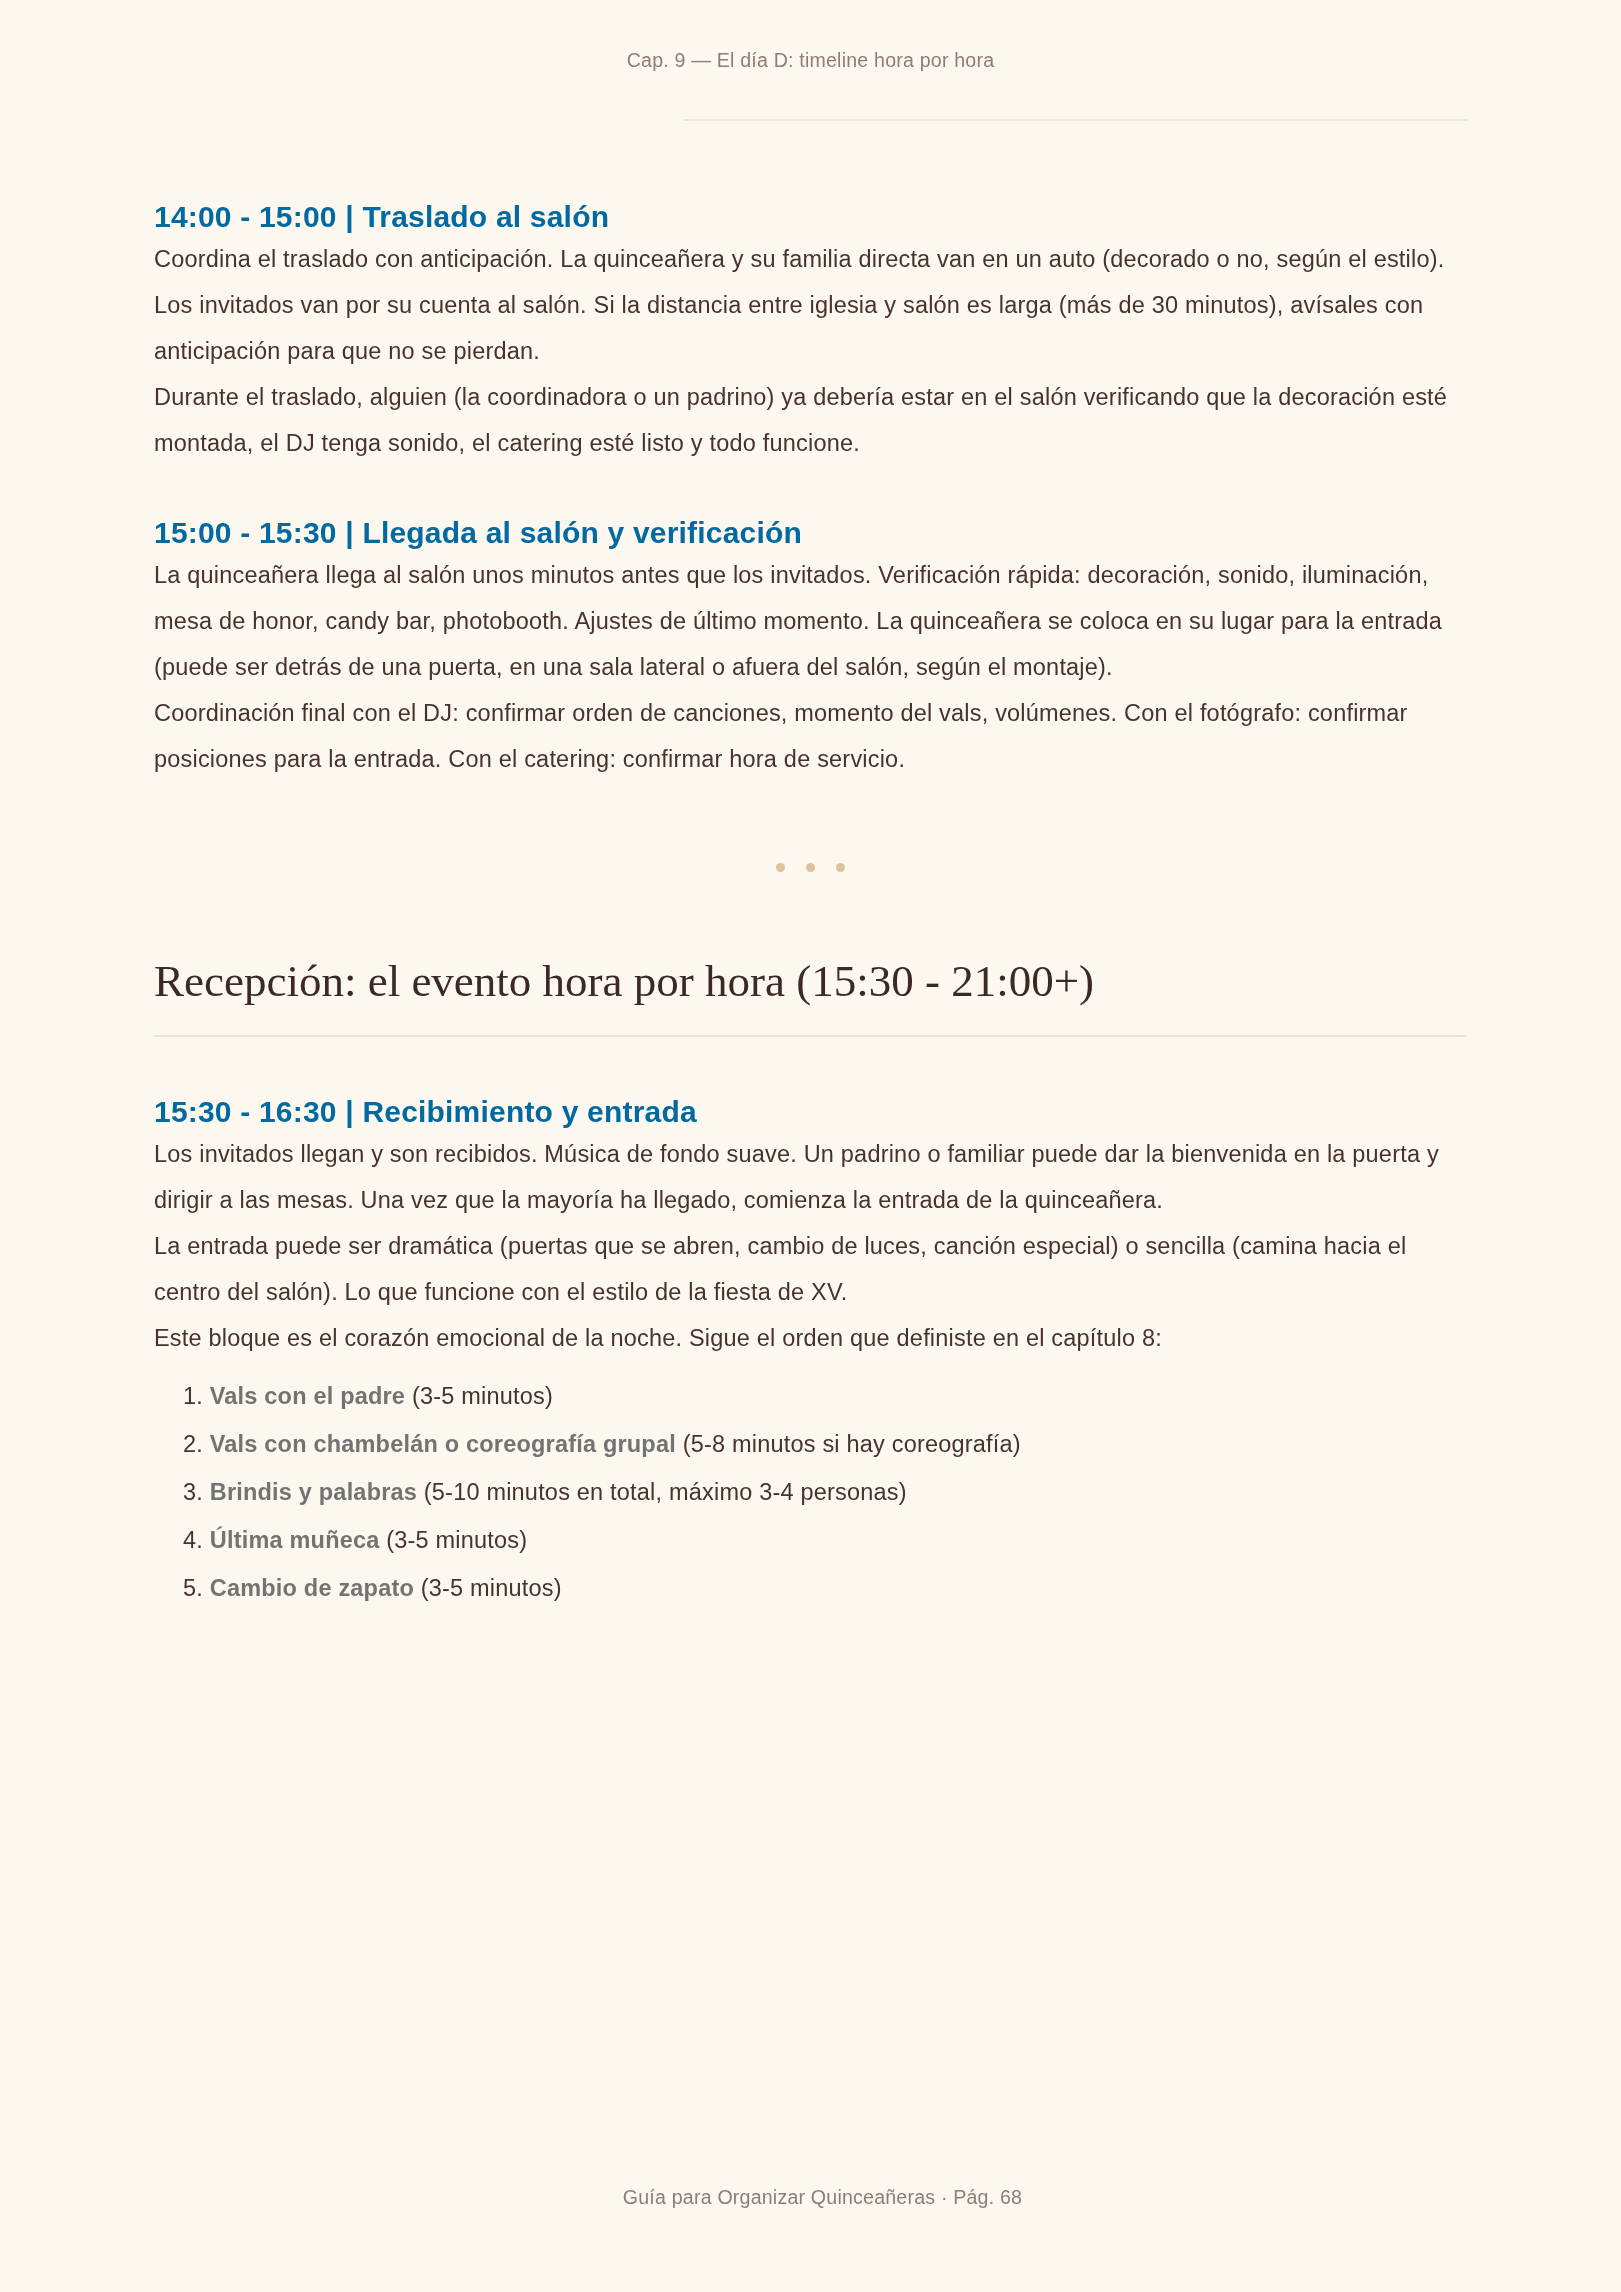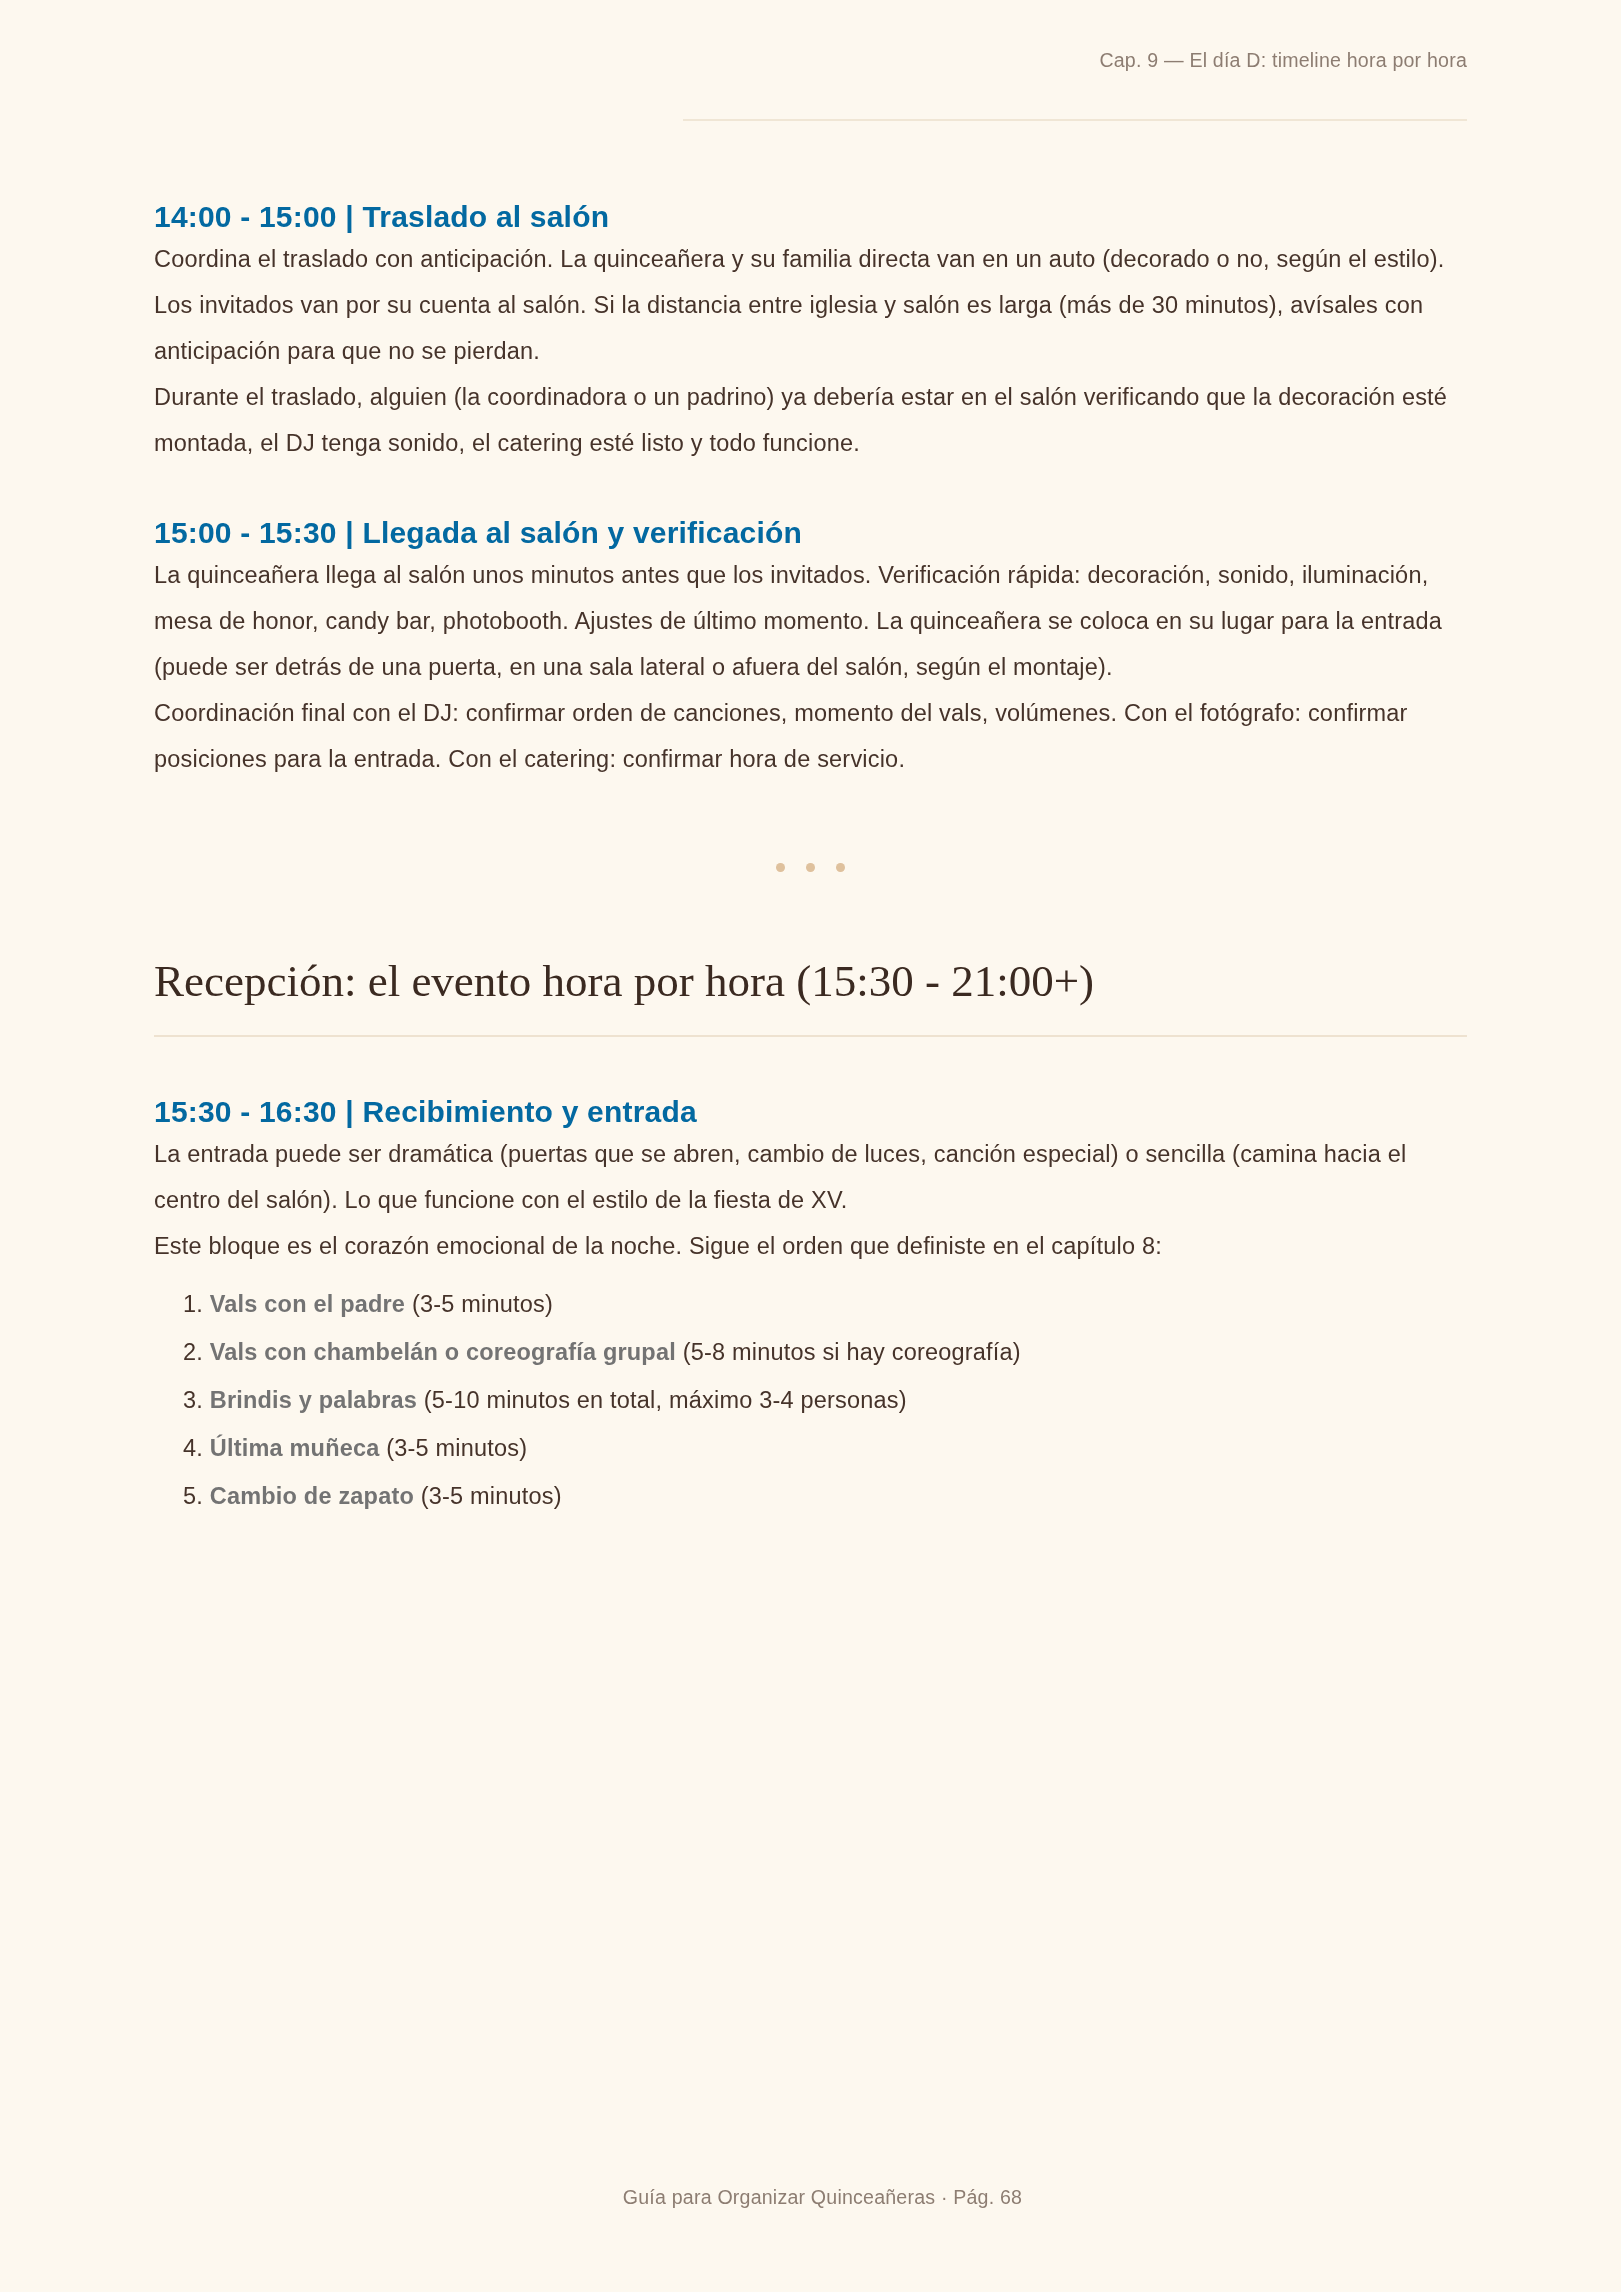--- a/index.html
+++ b/index.html
@@ -15,21 +15,21 @@
     font-family: "Liberation Sans", sans-serif;
     color: #46332a;
     overflow: hidden;
   }
   .content {
     width: 1313px;
     margin: 0 auto;
   }
   .page-header {
     padding-top: 47px;
-    text-align: right;
+    text-align: center;
     font-size: 19.6px;
     line-height: 27.4px;
     color: #8d7d72;
     letter-spacing: 0.2px;
   }
   .header-rule {
     border: 0;
     border-top: 2px solid #f0e6d5;
     margin: 45px 0 0 529px;
   }
@@ -130,20 +130,21 @@
 
     <div class="divider">
       <span class="dot"></span>
       <span class="dot"></span>
       <span class="dot"></span>
     </div>
 
     <h1 class="serif-title">Recepción: el evento hora por hora (15:30 - 21:00+)</h1>
 
     <h2 class="h2-c">15:30 - 16:30 | Recibimiento y entrada</h2>
+    <p class="body p5">Los invitados llegan y son recibidos. Música de fondo suave. Un padrino o familiar puede dar la bienvenida en la puerta y dirigir a las mesas. Una vez que la mayoría ha llegado, comienza la entrada de la quinceañera.</p>
     <p class="body p6">La entrada puede ser dramática (puertas que se abren, cambio de luces, canción especial) o sencilla (camina hacia el centro del salón). Lo que funcione con el estilo de la fiesta de XV.</p>
 
     <p class="body p7">Este bloque es el corazón emocional de la noche. Sigue el orden que definiste en el capítulo 8:</p>
 
     <ol class="steps">
       <li>
         <span>1.</span>
         <strong>Vals con el padre</strong>
         <span>(3-5 minutos)</span>
       </li>

